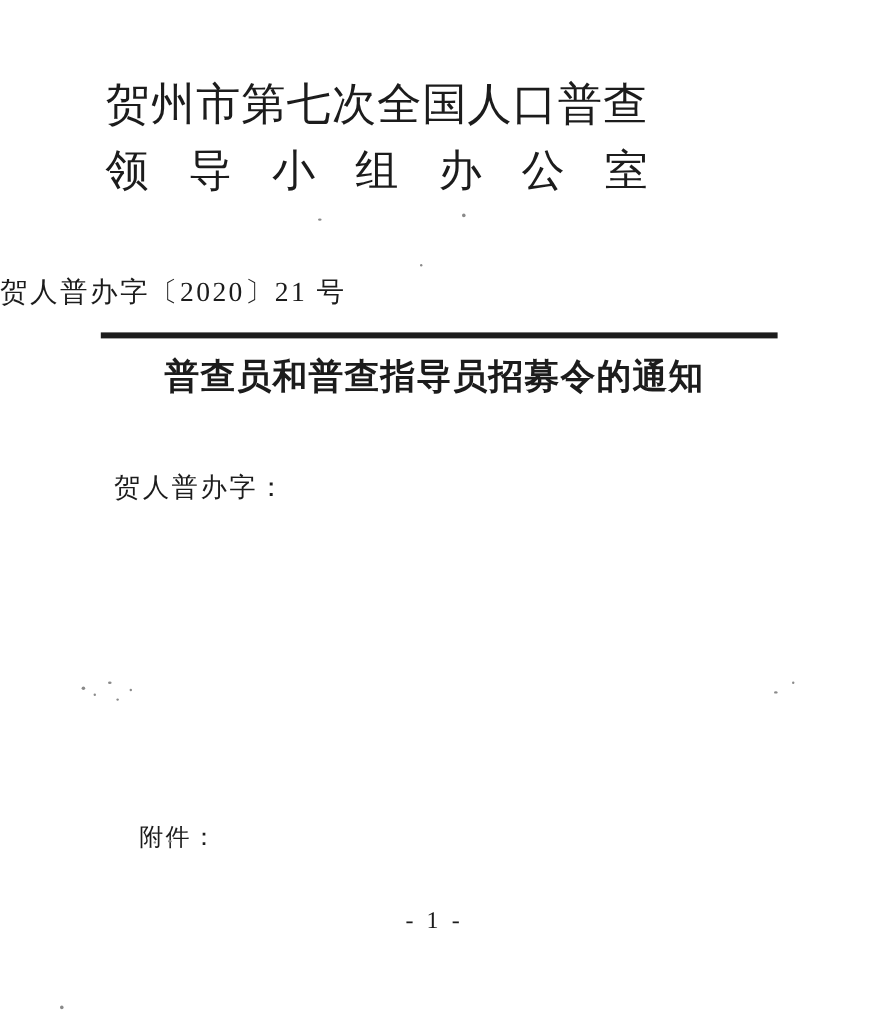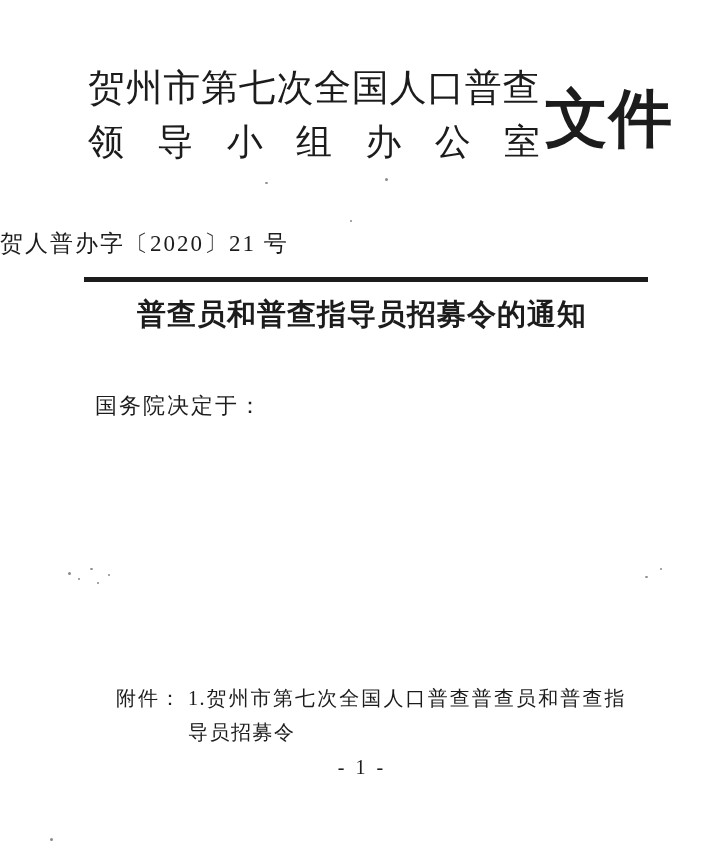--- a/index.html
+++ b/index.html
@@ -110,37 +110,35 @@
 </style>
 </head>
 <body>
 
 <div class="page">
 
   <div class="org-header">
     <span class="org-line org-line-1">贺州市第七次全国人口普查</span>
     <span class="org-line org-line-2">领导小组办公室</span>
   </div>
-  <div class="doc-type">文件</div>
 
   <div class="ref-number">贺人普办字〔2020〕21 号</div>
 
   <div class="rule"></div>
 
   <div class="doc-title">
     <div>普查员和普查指导员招募令的通知</div>
   </div>
 
   <div class="body-block">
-    <span class="salutation">国务院决定于：</span>
+    <span class="salutation">贺人普办字：</span>
   </div>
 
   <div class="attachment">
     <span class="att-label">附件：</span>
-    <span class="att-item">1.贺州市第七次全国人口普查普查员和普查指导员招募令</span>
   </div>
 
   <div class="page-number">- 1 -</div>
 
   <div class="speck" style="left:68px;top:572px;width:3px;height:3px;"></div>
   <div class="speck" style="left:78px;top:578px;width:2px;height:2px;"></div>
   <div class="speck" style="left:90px;top:568px;width:3px;height:2px;"></div>
   <div class="speck" style="left:97px;top:582px;width:2px;height:2px;"></div>
   <div class="speck" style="left:108px;top:574px;width:2px;height:2px;"></div>
   <div class="speck" style="left:645px;top:576px;width:3px;height:2px;"></div>

